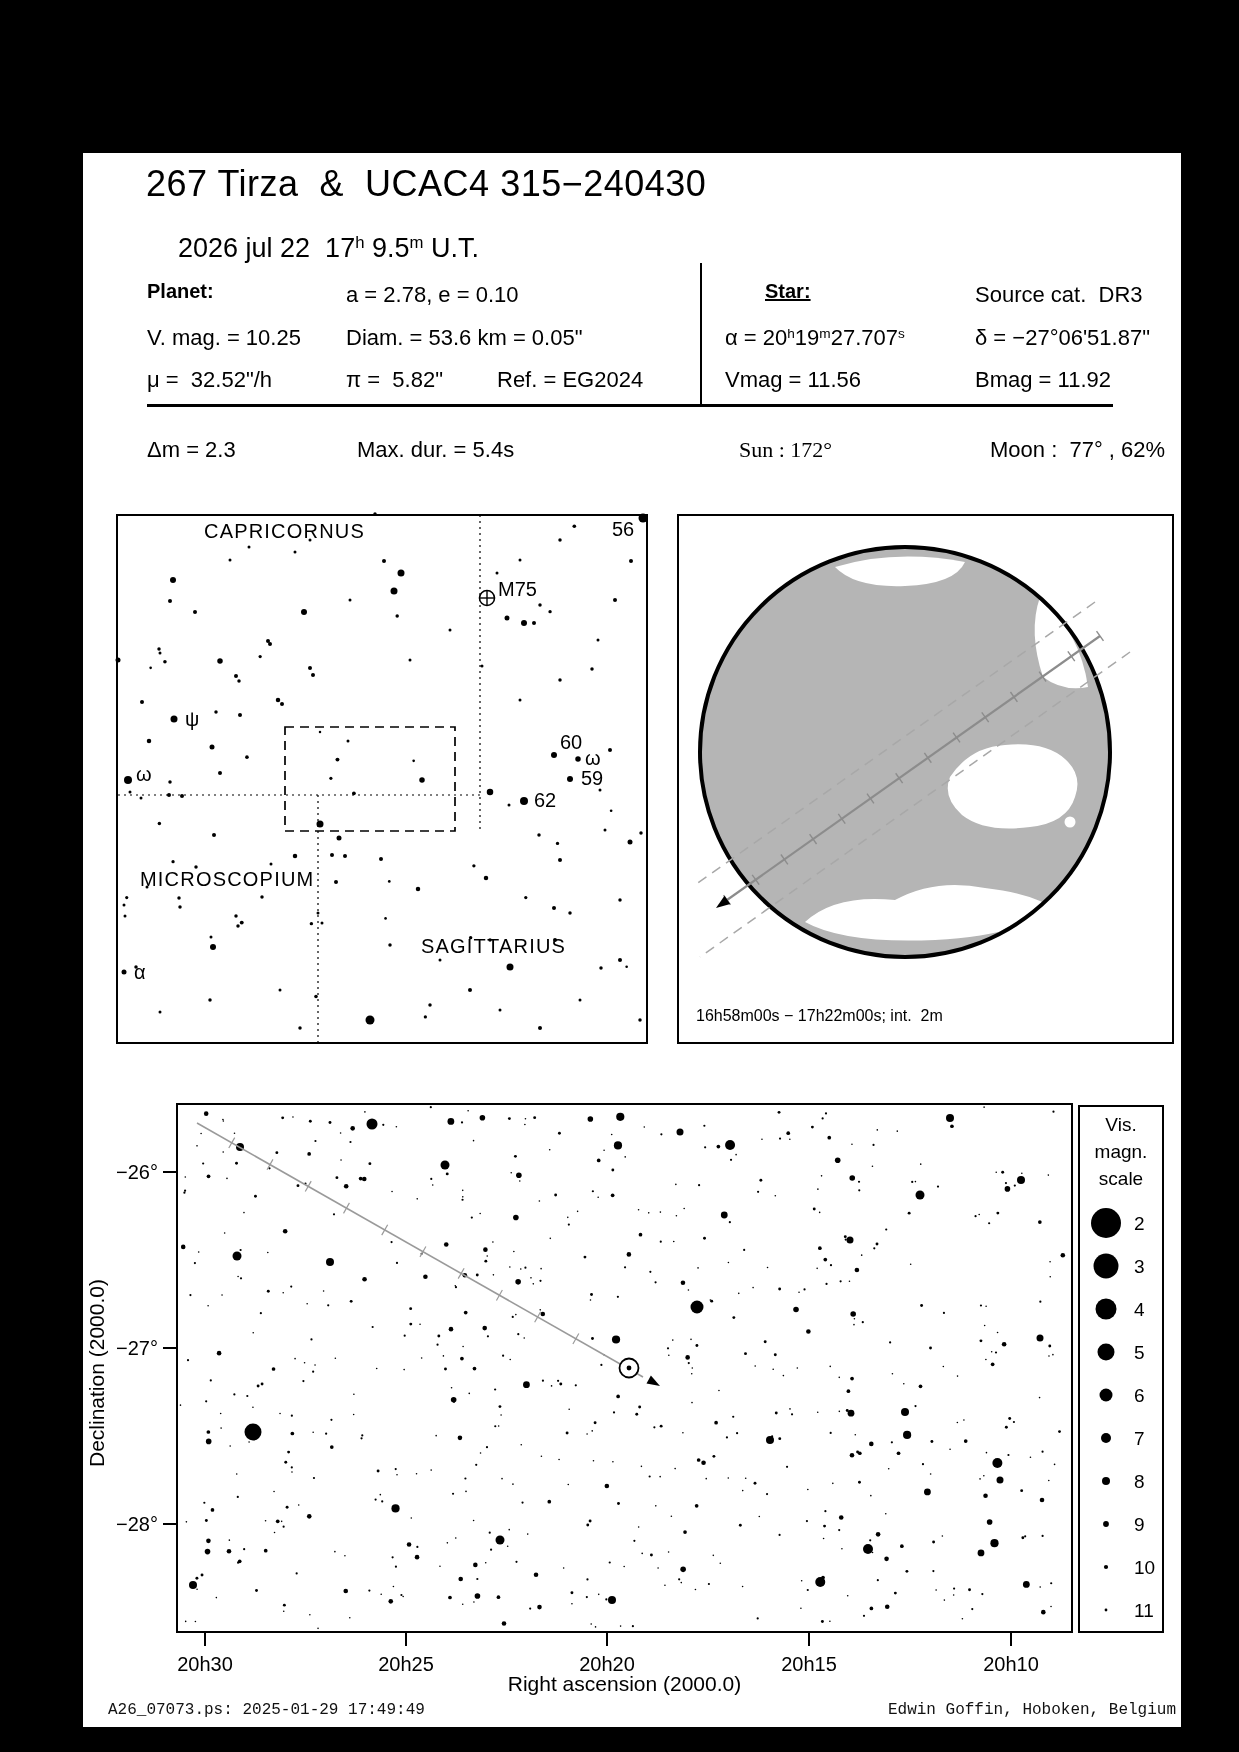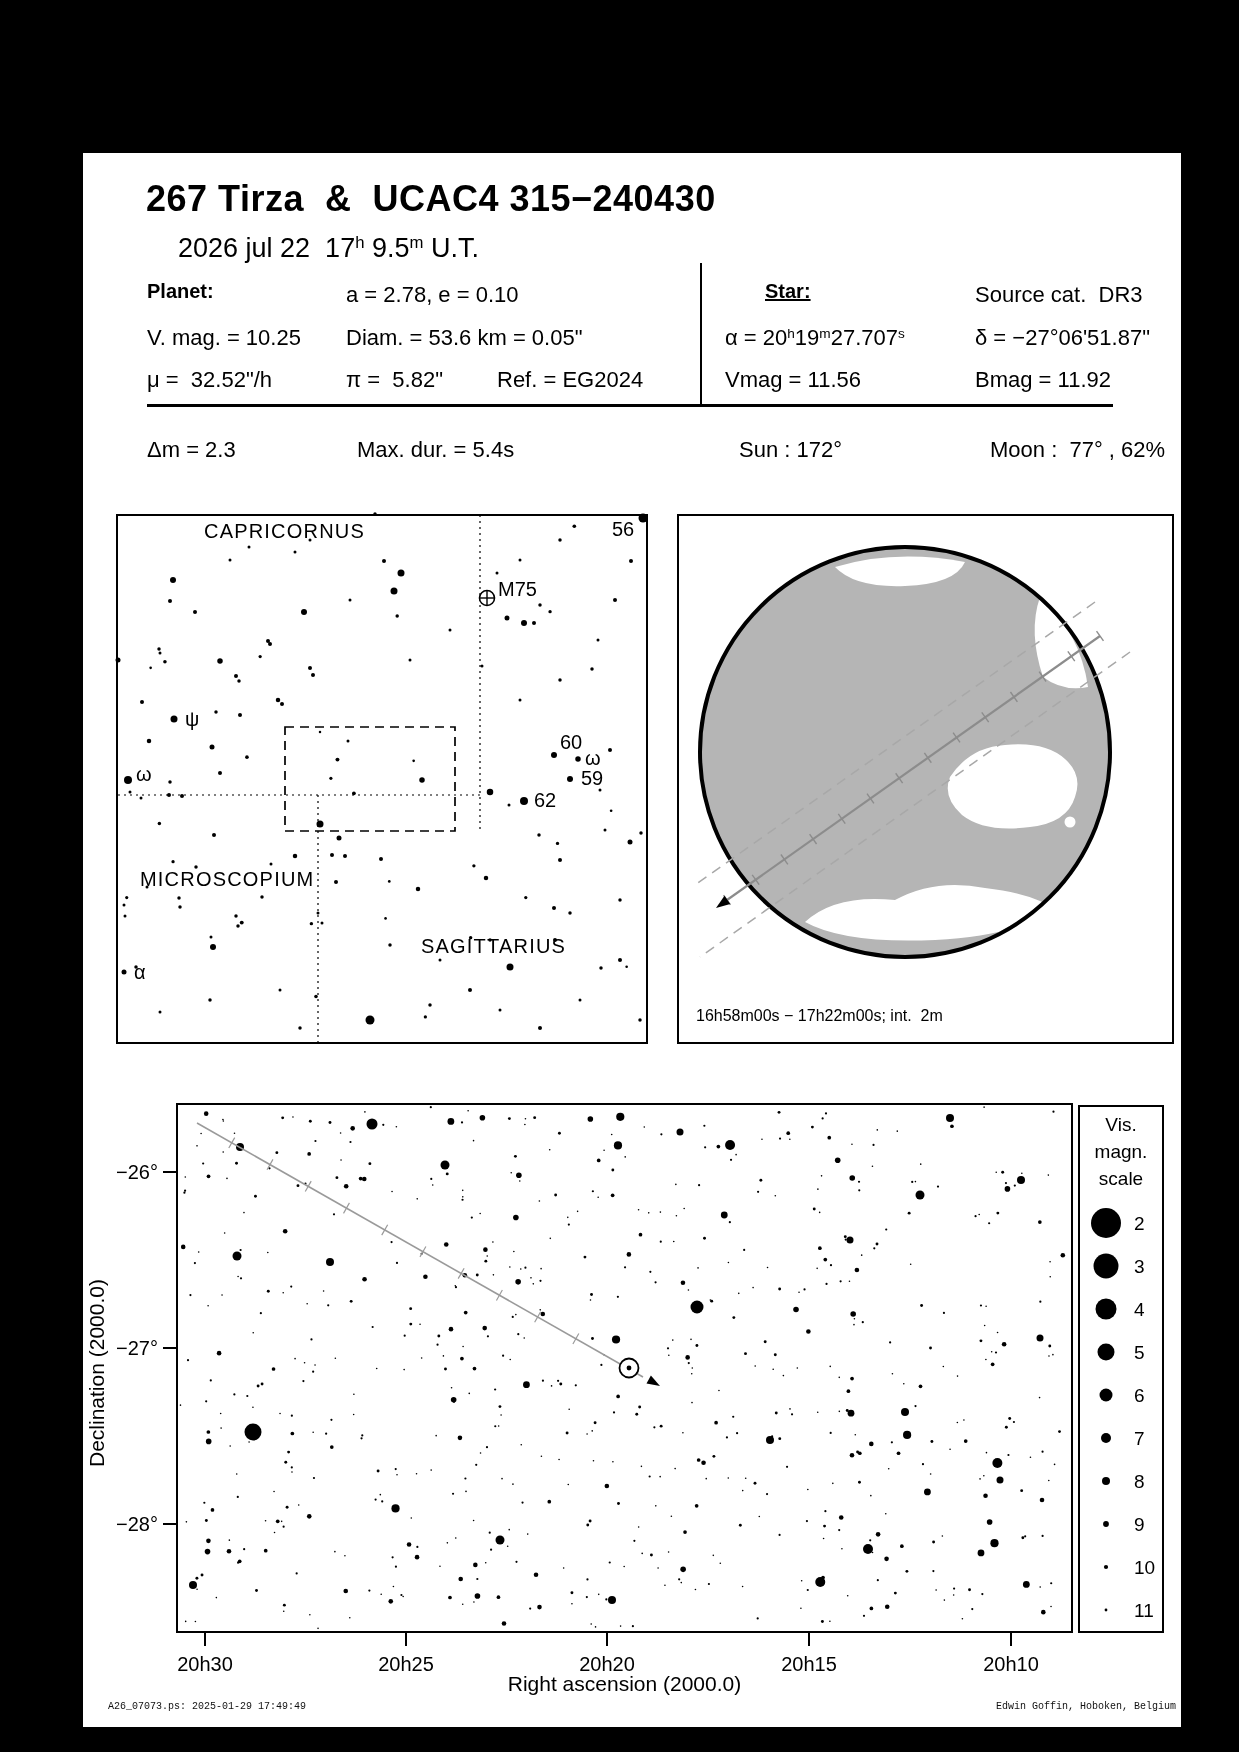--- a/index.html
+++ b/index.html
@@ -1,32 +1,32 @@
 <!DOCTYPE html>
 <html><head>
 <meta charset="utf-8">
 <style>
   html,body{margin:0;padding:0;background:#000;}
   #root{position:relative;width:1239px;height:1752px;background:#000;
         font-family:"Liberation Sans",sans-serif;color:#000;overflow:hidden;}
   .page{position:absolute;left:83px;top:153px;width:1098px;height:1574px;background:#fff;}
   .t{position:absolute;white-space:pre;color:#000;}
-  .title{font-size:36px;font-weight:bold;letter-spacing:0.5px;margin-top:15px;}
+  .title{font-size:36px;font-weight:normal;letter-spacing:0.5px;}
   .subtitle{font-size:27px;margin-top:28px;}
   .info{font-size:22px;}
   .infobold{font-size:20px;font-weight:bold;}
   .sup{font-size:62%;position:relative;top:-0.55em;}
   .panel{position:absolute;border:2.5px solid #000;background:#fff;box-sizing:border-box;}
   .vrule{position:absolute;width:2px;background:#000;}
   .hrule{position:absolute;height:2.5px;background:#000;}
   .xtitle{position:absolute;left:176px;top:1672px;width:897px;text-align:center;font-size:21px;}
   .ytitle{position:absolute;left:85px;top:1467px;font-size:21px;transform:rotate(-90deg);
           transform-origin:left top;white-space:pre;}
   .footer{position:absolute;top:1701px;font-family:"Liberation Mono","DejaVu Sans Mono",monospace;
-          font-size:10px;color:#111;white-space:pre;}
+          font-size:16px;color:#111;white-space:pre;}
   #gfx{position:absolute;left:0;top:0;pointer-events:none;font-family:"Liberation Sans",sans-serif;}
 </style>
 </head>
 <body>
 
 <div id="root">
   <div class="page"></div>
 
   <div class="t title" style="left:146px;top:163px;">267 Tirza  &amp;  UCAC4 315−240430</div>
   <div class="t subtitle" style="left:178px;top:205px;"><span>2026 jul 22  17</span><span class="sup">h</span><span> 9.5</span><span class="sup">m</span><span> U.T.</span></div>
@@ -45,21 +45,21 @@
   <div class="t info" style="left:346px;top:367px;">π =  5.82"</div>
   <div class="t info" style="left:497px;top:367px;">Ref. = EG2024</div>
   <div class="t info" style="left:725px;top:367px;">Vmag = 11.56</div>
   <div class="t info" style="left:975px;top:367px;">Bmag = 11.92</div>
 
   <div class="vrule" style="left:700px;top:263px;height:141px;"></div>
   <div class="hrule" style="left:147px;top:404px;width:966px;"></div>
 
   <div class="t info" style="left:147px;top:437px;">Δm = 2.3</div>
   <div class="t info" style="left:357px;top:437px;">Max. dur. = 5.4s</div>
-  <div class="t info" style="left:739px;top:437px;">Sun : 172°</div>
+  <div class="t info" style="left:739px;top:437px;font-family:Liberation Serif, serif;">Sun : 172°</div>
   <div class="t info" style="left:990px;top:437px;">Moon :  77° , 62%</div>
 
   <div class="panel" style="left:116px;top:514px;width:532px;height:530px;"></div>
   <div class="panel" style="left:677px;top:514px;width:497px;height:530px;"></div>
   <div class="t" style="left:696px;top:1007px;font-size:16px;">16h58m00s − 17h22m00s; int.  2m</div>
   <div class="panel" style="left:176px;top:1103px;width:897px;height:530px;"></div>
   <div class="panel" style="left:1078px;top:1105px;width:86px;height:528px;"></div>
 
   <div class="xtitle">Right ascension (2000.0)</div>
   <div class="ytitle">Declination (2000.0)</div>

